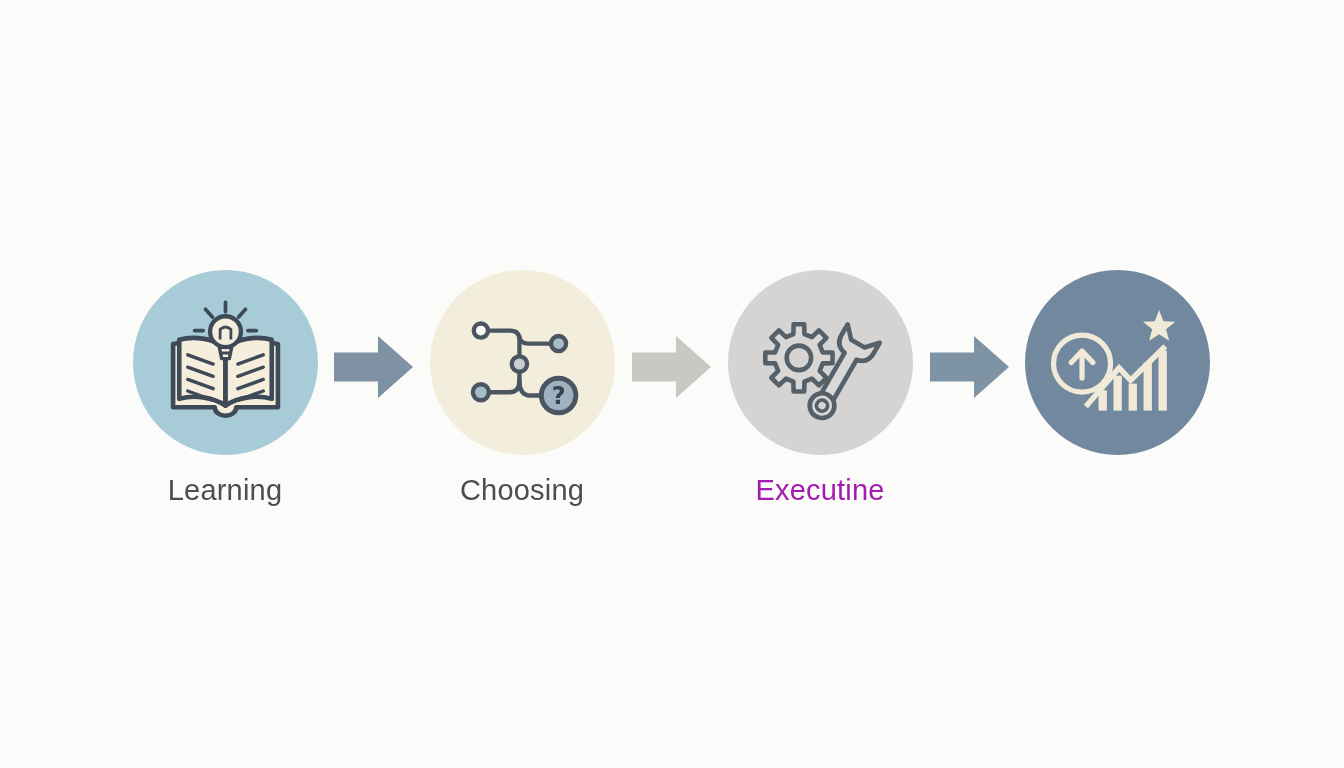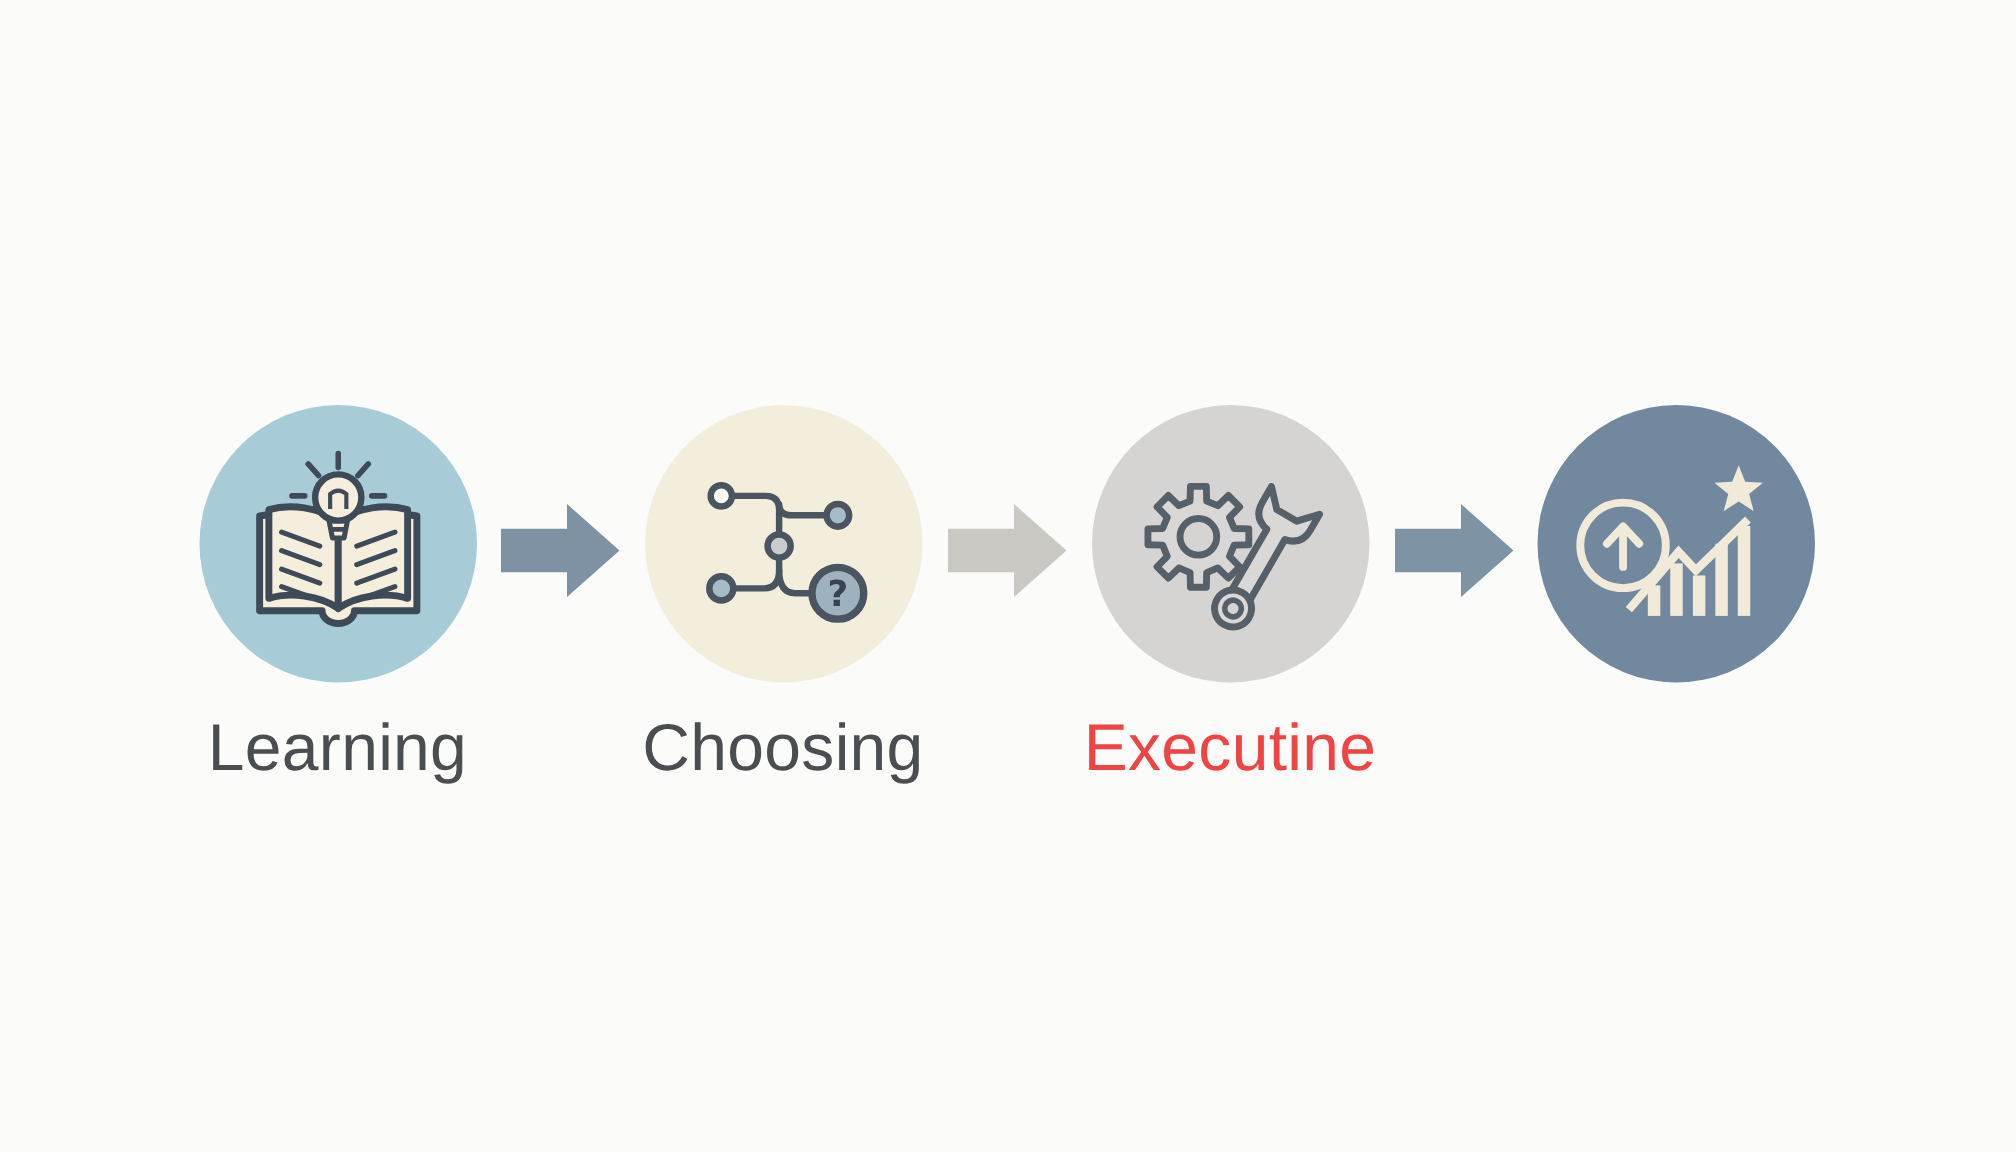--- a/index.html
+++ b/index.html
@@ -27,21 +27,21 @@
     width: 185px;
     height: 185px;
     border-radius: 50%;
     margin: 0 auto;
   }
   .circle svg {
     display: block;
   }
   .step-label {
     margin-top: 19px;
-    font-size: 44px;
+    font-size: 29px;
     font-weight: 400;
     letter-spacing: 0.2px;
   }
   .flow-arrow {
     position: absolute;
     top: 336px;
     width: 80px;
     height: 64px;
   }
   .flow-arrow svg {
@@ -138,21 +138,21 @@
           <circle cx="50" cy="50" r="11.5" fill="#d5d4d2" stroke="#566068" stroke-width="4.3"></circle>
         </g>
 
         <g transform="translate(61,88) rotate(30)">
           <path d="M-12 -54 L-12 -46 Q-12 -38.5 -4.5 -37 L-4.5 -1 L4.5 -1 L4.5 -37 Q12 -38.5 12 -46 L12 -54 L5 -46.5 L-5 -46.5 Z" fill="#d9d8d6" stroke="#566068" stroke-width="3" stroke-linejoin="round"></path>
           <circle cx="0" cy="0" r="8" fill="#d9d8d6" stroke="#566068" stroke-width="3"></circle>
           <circle cx="0" cy="0" r="3.6" fill="#d5d4d2" stroke="#566068" stroke-width="2.4"></circle>
         </g>
       </svg>
     </div>
-    <div class="step-label" style="color: #ef4444; text-align: center;">Executine</div>
+    <div class="step-label" style="color: #a21caf; text-align: center;">Executine</div>
   </div>
 
   <div class="flow-arrow" style="left:930px">
     <svg width="80" height="64" viewBox="0 0 80 64">
       <polygon points="0,16.5 44,16.5 44,0 79,31 44,62 44,45.5 0,45.5" style="fill: rgb(126, 147, 164);"></polygon>
     </svg>
   </div>
 
   <div class="step" style="left:997px">
     <div class="circle" style="background: rgb(113, 136, 158);">

